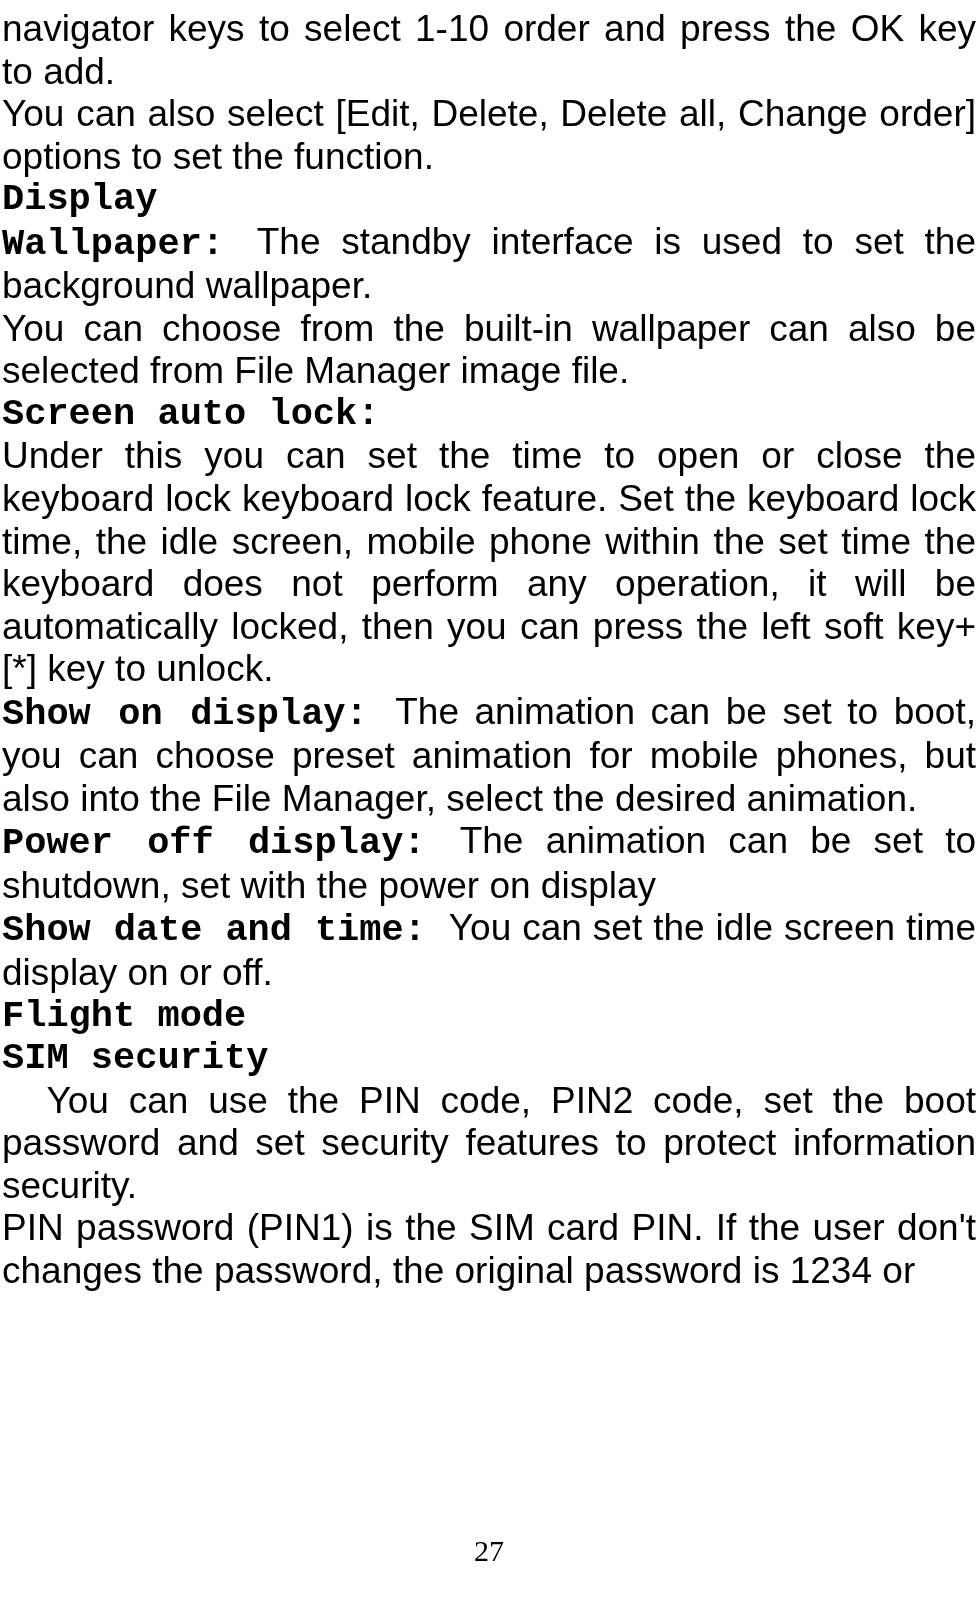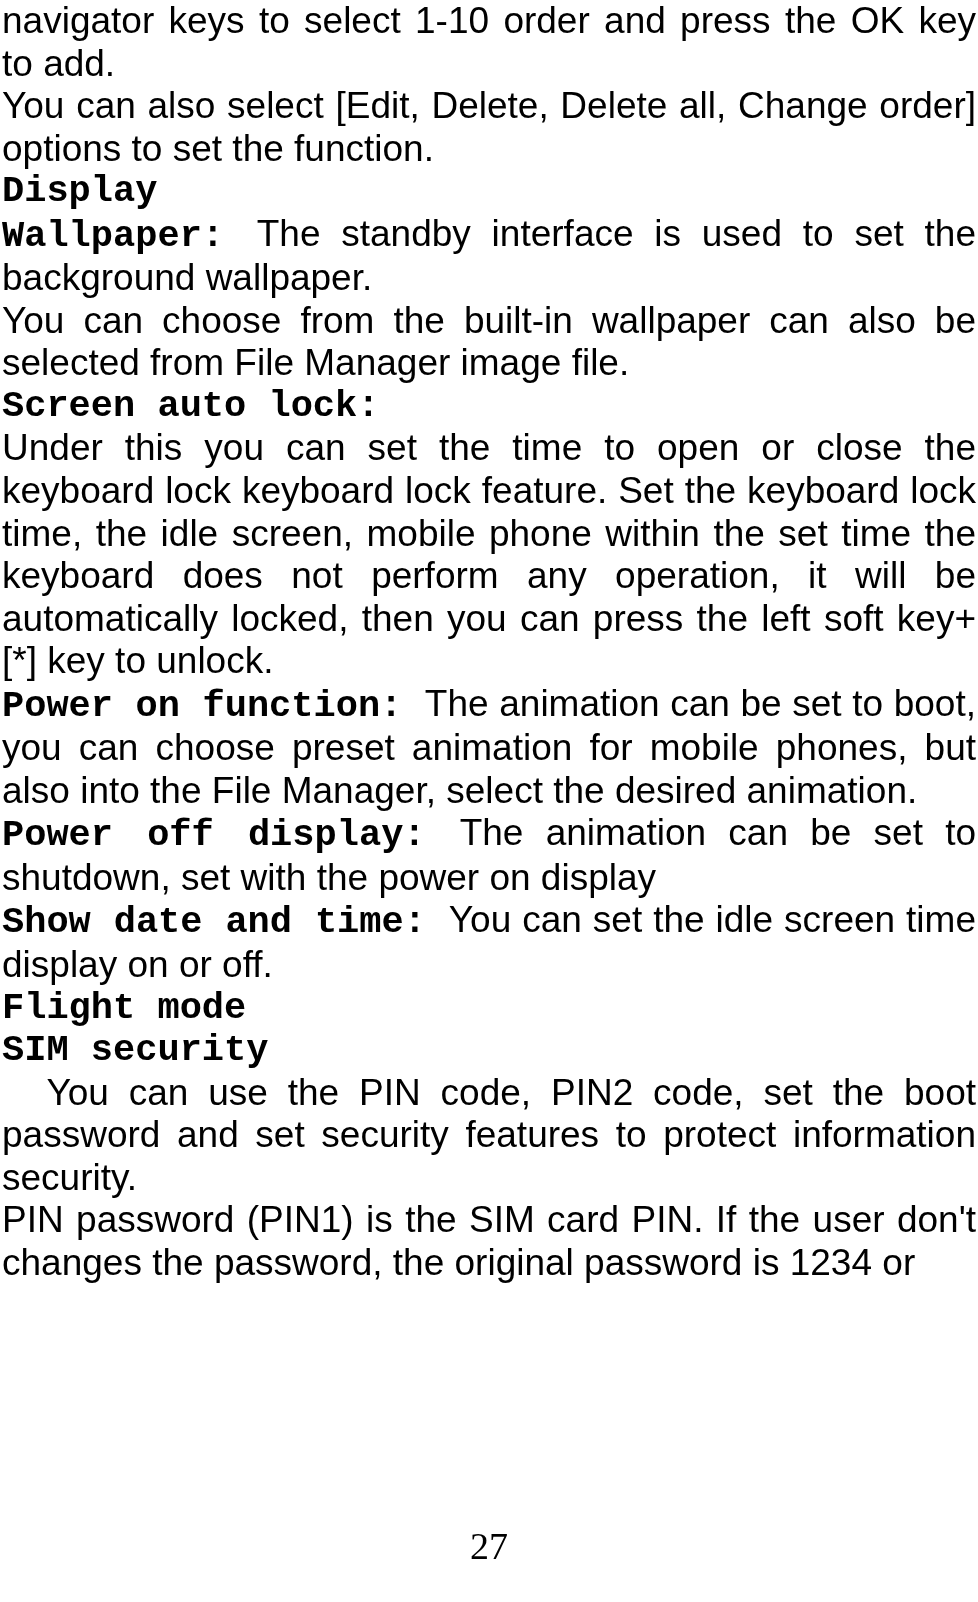--- a/index.html
+++ b/index.html
@@ -8,21 +8,21 @@
     width: 978px;
     height: 1602px;
     background: #ffffff;
     font-family: Arial, Helvetica, sans-serif;
     color: #000000;
   }
   .page {
     box-sizing: border-box;
     width: 978px;
     height: 1602px;
-    padding: 0 0 0 0;
+    padding: 8px 0 0 0;
     position: relative;
   }
   .content {
     padding: 0px 2px 0 2px;
     font-size: 37px;
     line-height: 1.15;
   }
   p {
     margin: 0;
   }
@@ -37,21 +37,21 @@
   .indent {
     text-indent: 1.2em;
   }
   .page-number {
     position: absolute;
     bottom: 34px;
     left: 0;
     width: 100%;
     text-align: center;
     font-family: "Times New Roman", Times, serif;
-    font-size: 38px;
+    font-size: 30px;
   }
 </style>
 </head>
 <body>
 
 <div class="page">
   <div class="content">
 
     <p class="justify">navigator keys to select 1-10 order and press the OK key to add.</p>
 
@@ -63,21 +63,21 @@
       <span class="bold">Wallpaper: </span><span>The standby interface is used to set the background wallpaper.</span>
     </p>
 
     <p class="justify">You can choose from the built-in wallpaper can also be selected from File Manager image file.</p>
 
     <p class="bold">Screen auto lock:</p>
 
     <p class="justify">Under this you can set the time to open or close the keyboard lock keyboard lock feature. Set the keyboard lock time, the idle screen, mobile phone within the set time the keyboard does not perform any operation, it will be automatically locked, then you can press the left soft key+ [*] key to unlock.</p>
 
     <p class="justify">
-      <span class="bold">Power on function: </span><span>The animation can be set to boot, you can choose preset animation for mobile phones, but also into the File Manager, select the desired animation.</span>
+      <span class="bold">Show on display: </span><span>The animation can be set to boot, you can choose preset animation for mobile phones, but also into the File Manager, select the desired animation.</span>
     </p>
 
     <p class="justify">
       <span class="bold">Power off display: </span><span>The animation can be set to shutdown, set with the power on display</span>
     </p>
 
     <p class="justify">
       <span class="bold">Show date and time: </span><span>You can set the idle screen time display on or off.</span>
     </p>
 

